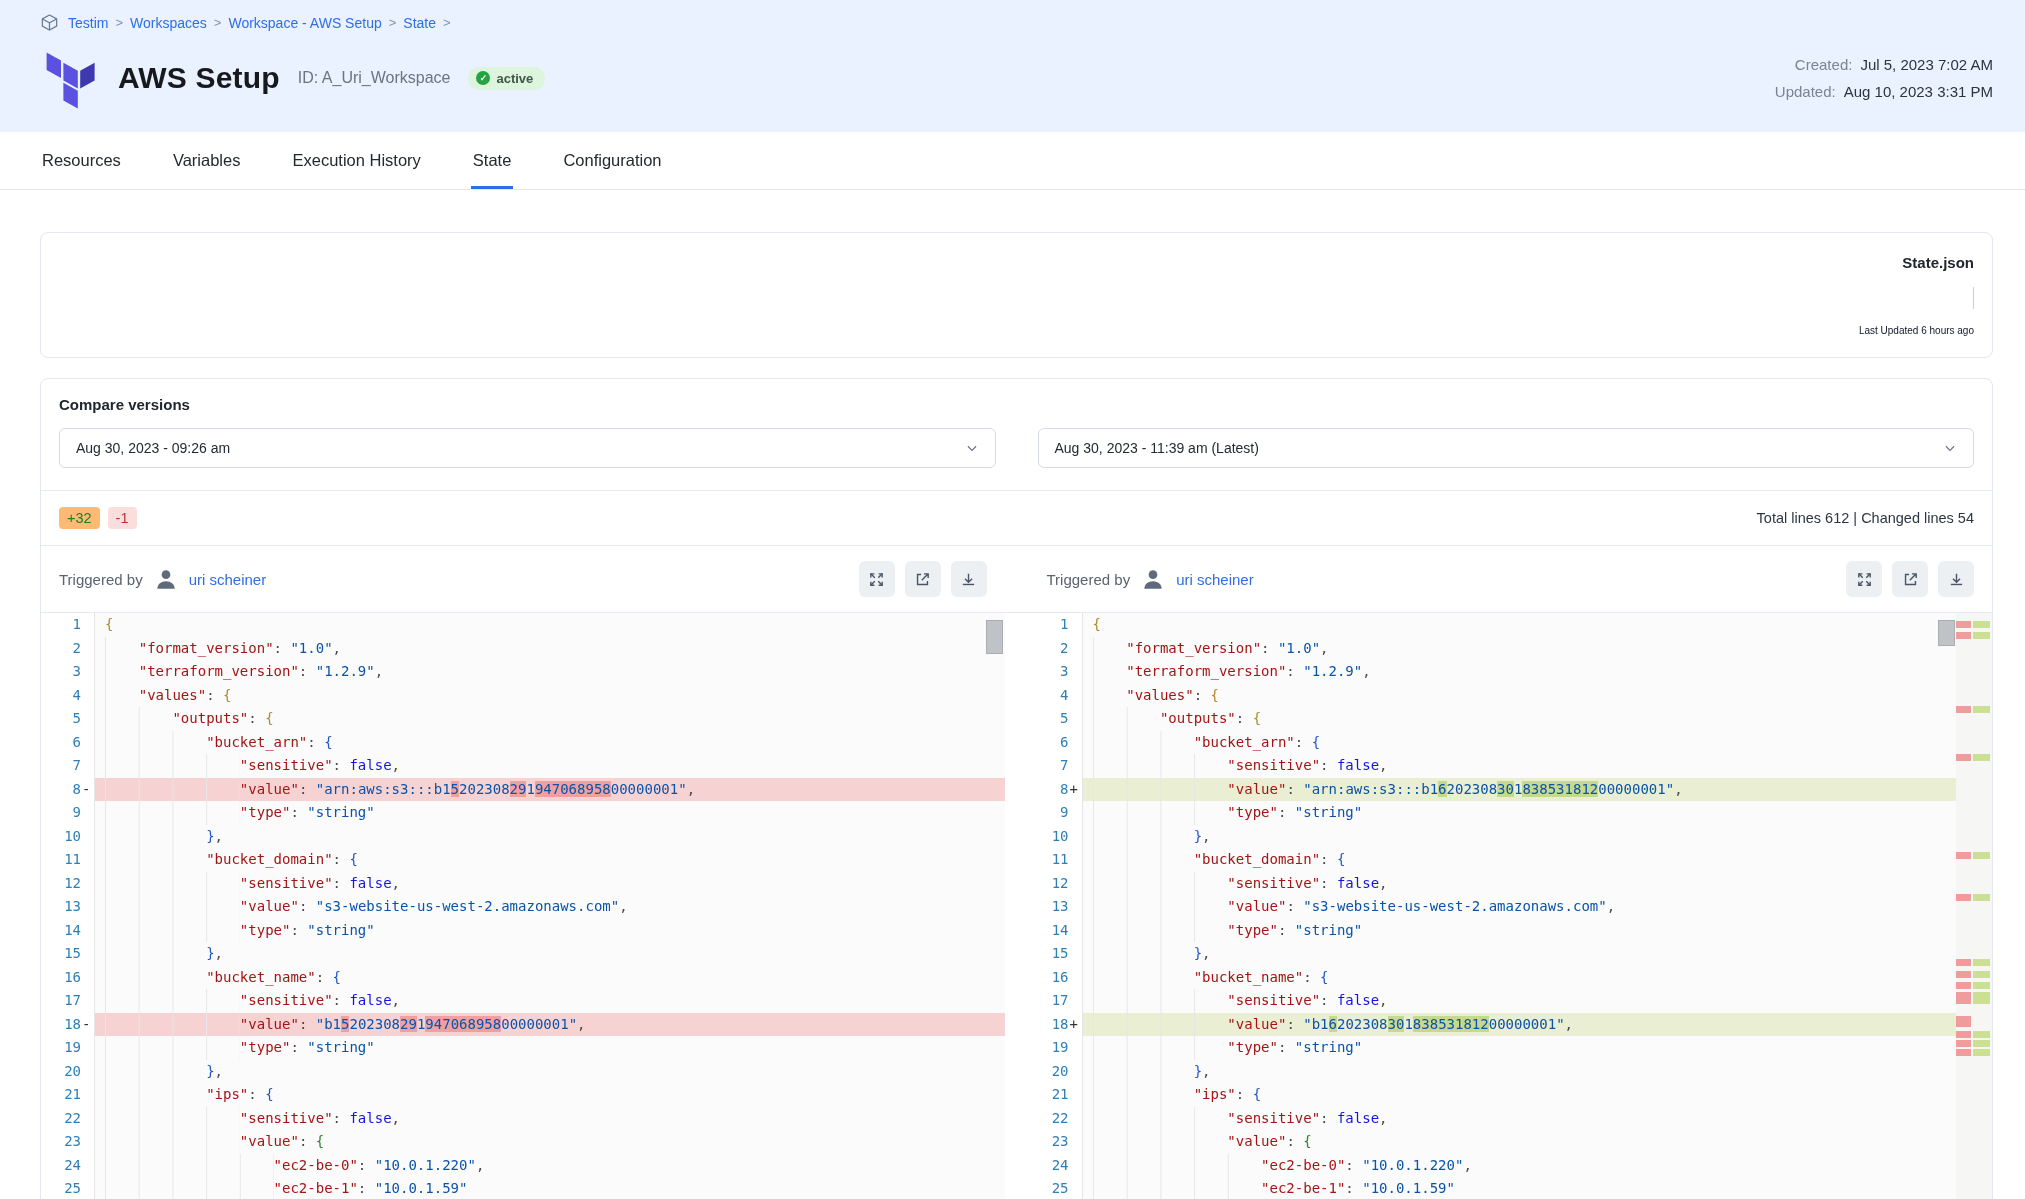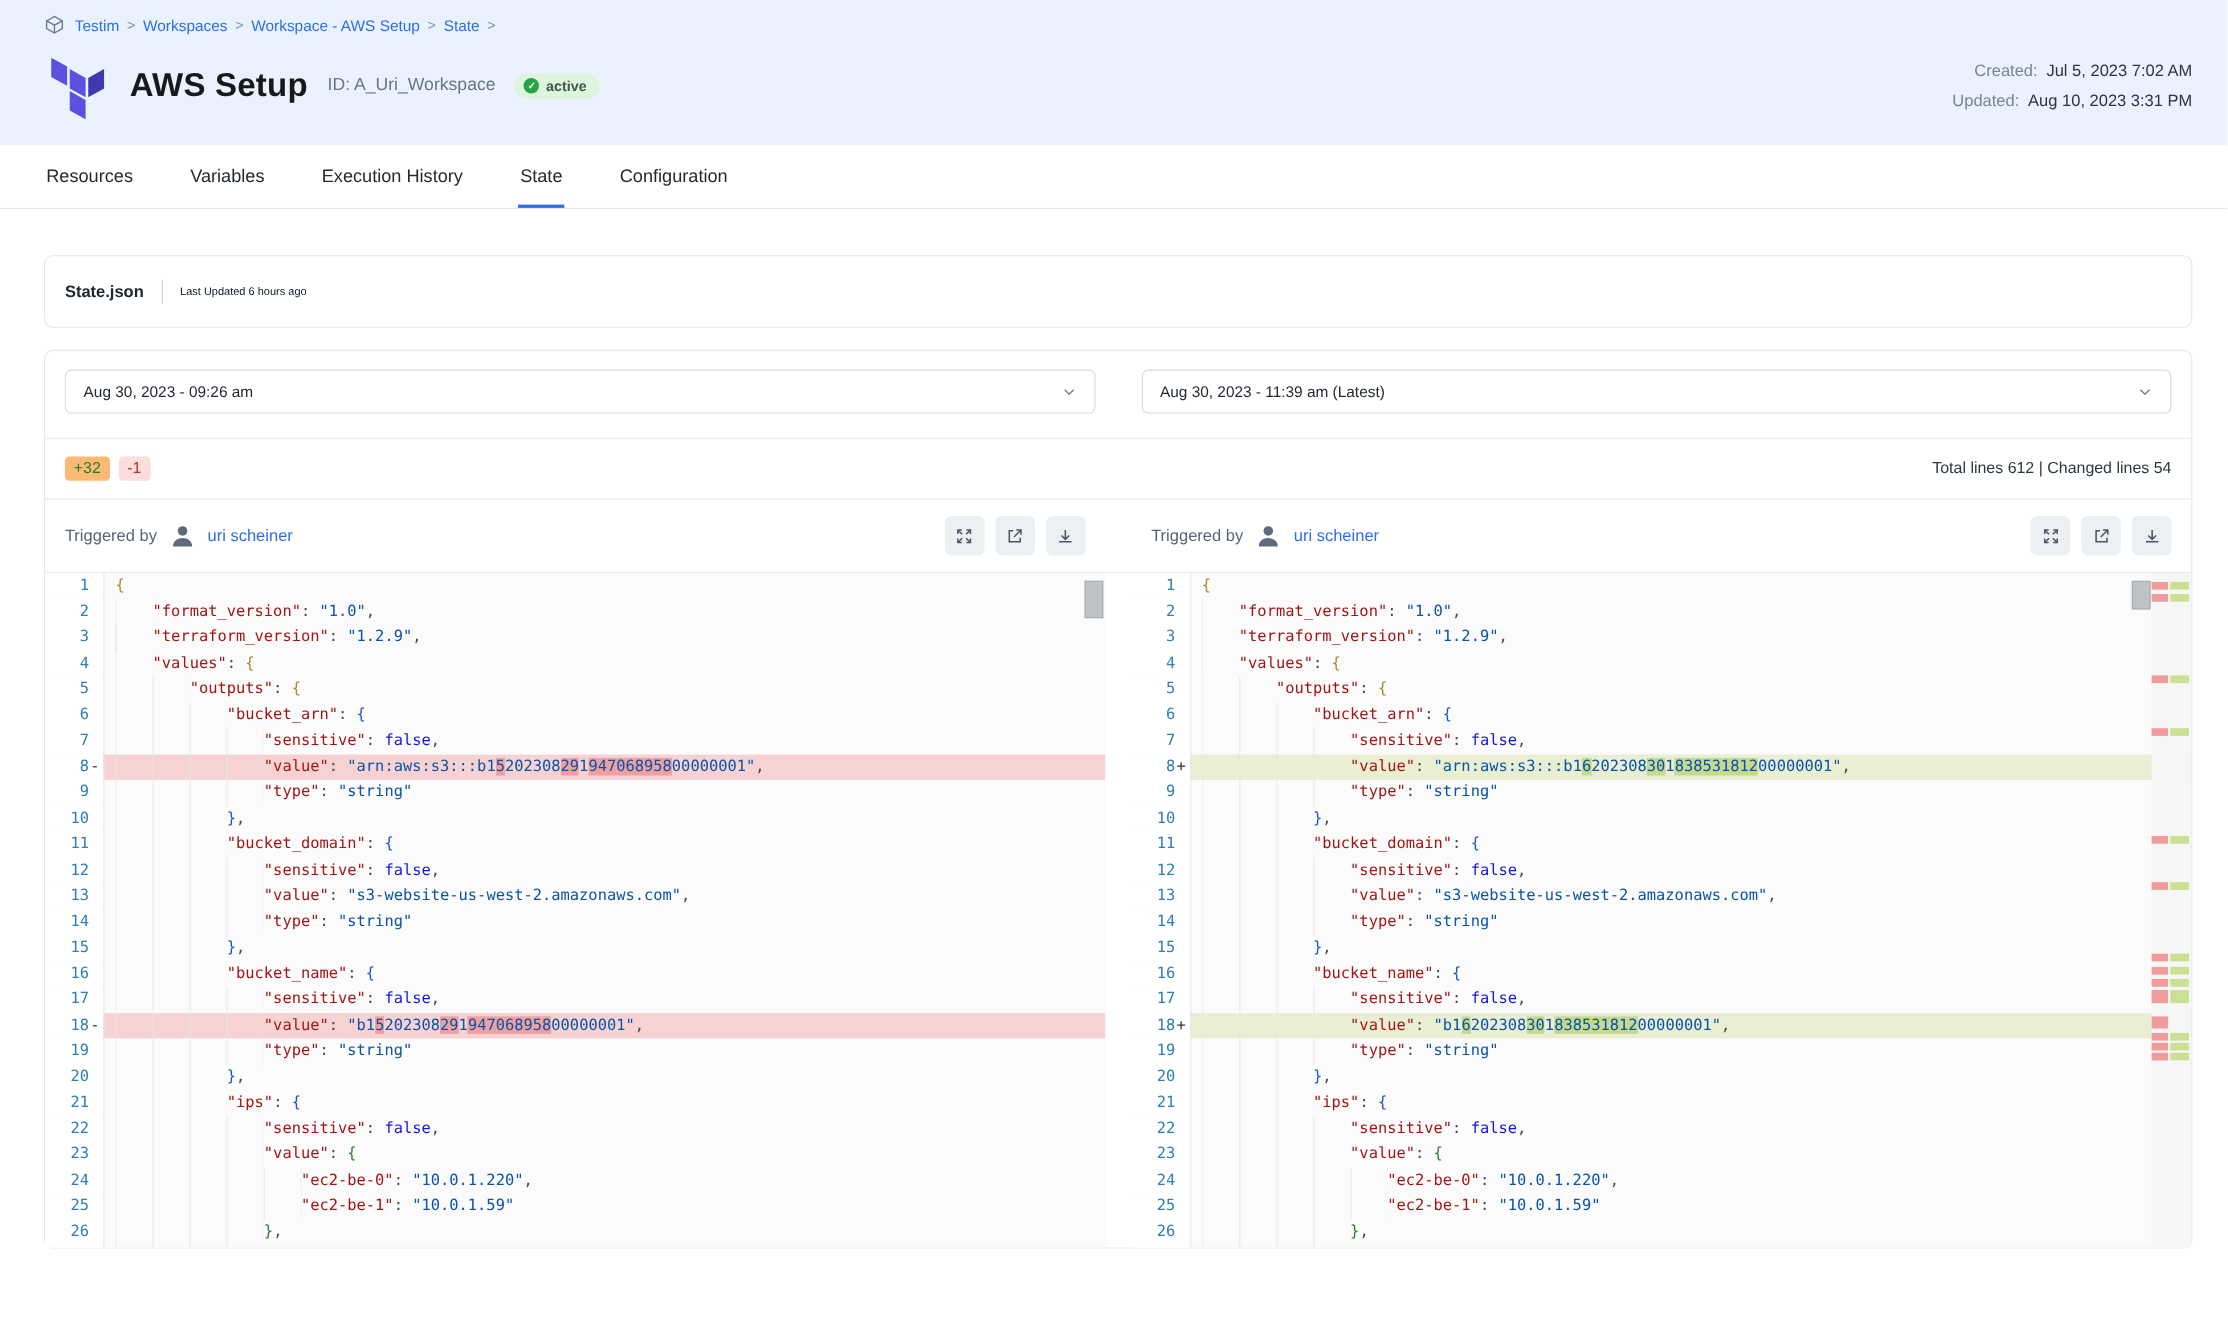--- a/index.html
+++ b/index.html
@@ -28,21 +28,21 @@
 
   
   .tabbar { background:#fff; border-bottom:1px solid #e3e7ec; padding:0 40px; display:flex; gap:48px; height:58px; }
   .tab { display:flex; align-items:center; font-size:16.5px; color:#24292f; cursor:pointer;
     border-bottom:3px solid transparent; padding:2px 2px 0 2px; }
   .tab.active { border-bottom-color:#2e6ee8; }
 
   
   .content { padding:42px 32px 0 40px; }
   .card { border:1px solid #e3e7ee; border-radius:8px; background:#fff; }
-  .file-card { display:flex; align-items:center; gap:16px; padding:21px 18px; margin-bottom:20px; }
+  .file-card { display:flex; align-items:flex-end; gap:16px; padding:21px 18px; margin-bottom:20px;flex-direction:column; }
   .file-name { font-size:15px; font-weight:700; color:#20262e; }
   .file-sep { width:1px; height:22px; background:#c9cfd8; }
   .file-updated { font-size:10px; color:#0f172a; }
 
   .compare-sec { padding:17px 18px 22px; }
   .sec-title { font-size:15px; font-weight:700; color:#20262e; margin-bottom:15px; }
   .selects { display:grid; grid-template-columns:1fr 1fr; gap:42px; }
   .select { border:1px solid #d6dbe3; border-radius:6px; height:40px; display:flex; align-items:center;
     padding:0 16px; font-size:14px; color:#232a33; cursor:pointer; background:#fff; }
   .select .chev { margin-left:auto; color:#6b7280; display:flex; }
@@ -150,20 +150,21 @@
 <div class="content">
 
   <div class="card file-card">
     <span class="file-name">State.json</span>
     <span class="file-sep"></span>
     <span class="file-updated">Last Updated 6 hours ago</span>
   </div>
 
   <div class="card">
     <div class="compare-sec">
+      <div class="sec-title">Compare versions</div>
       <div class="selects">
         <div class="select">
           <span>Aug 30, 2023 - 09:26 am</span>
           <span class="chev">
             <svg width="14" height="14" viewBox="0 0 24 24" fill="none" stroke="#6b7280" stroke-width="2">
                 <path d="M5 9 L12 16 L19 9"></path>
               </svg>
           </span>
         </div>
         <div class="select">

